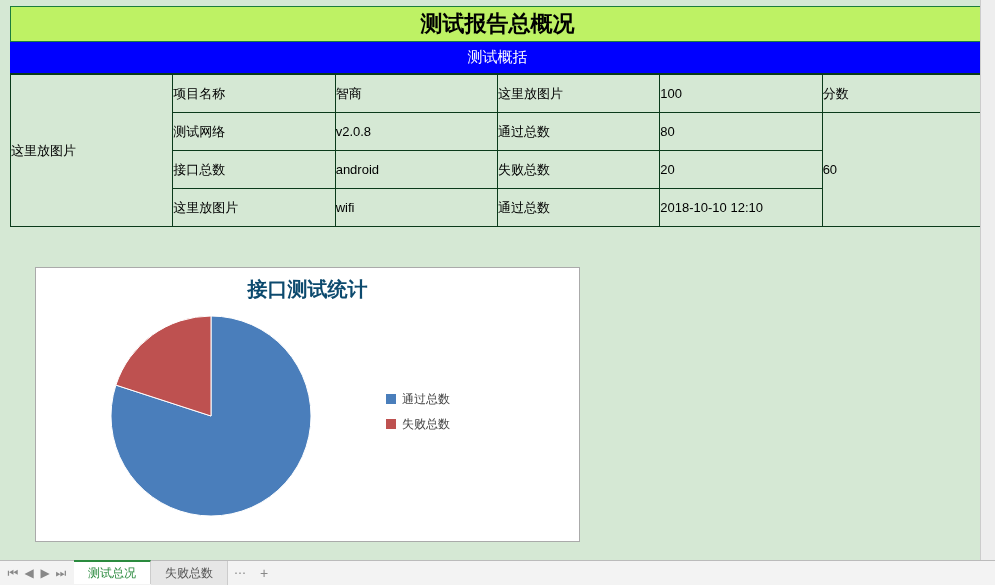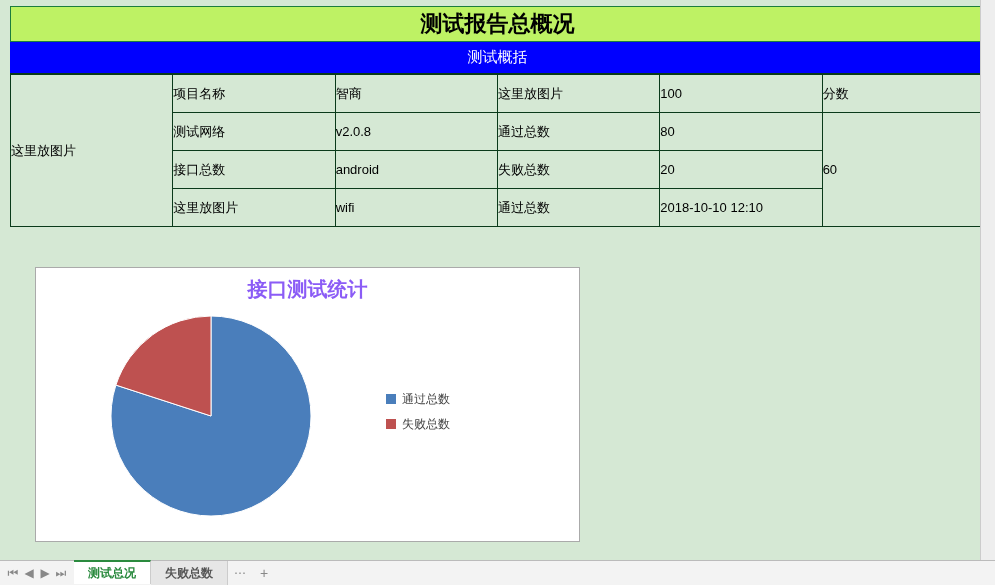--- a/index.html
+++ b/index.html
@@ -65,21 +65,21 @@
     height: 275px;
     background: #fff;
     border: 1px solid #aaa;
     position: relative;
   }
   .chart-title {
     text-align: center;
     font-size: 20px;
     font-weight: bold;
     padding-top: 8px;
-    color: #8b5cf6;
+    color: #0c4a6e;
   }
   .pie-wrap {
     display: flex;
     align-items: center;
     height: 225px;
   }
   .pie-svg-col {
     flex: 0 0 350px;
     display: flex;
     justify-content: center;
@@ -229,19 +229,19 @@
 
 <div class="scroll-right"></div>
 
 <div class="sheet-tabs">
   <div class="nav-arrows">
     <span>⏮</span>
     <span>◀</span>
     <span>▶</span>
     <span>⏭</span>
   </div>
-  <div id="tabs-host" style="display:flex;height:100%;font-weight:bold;">
+  <div id="tabs-host" style="display:flex;height:100%;">
       <div class="tab active">测试总况</div>
       <div class="tab">失败总数</div>
     </div>
   <div class="tab-menu">⋯</div>
   <div class="tab-add">+</div>
 </div>
 
 </body></html>

